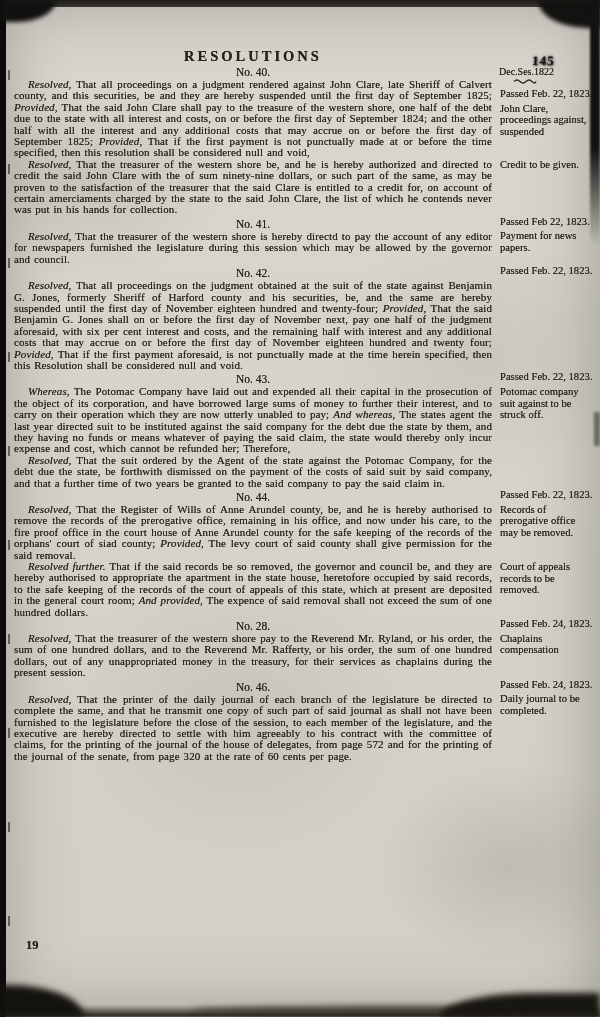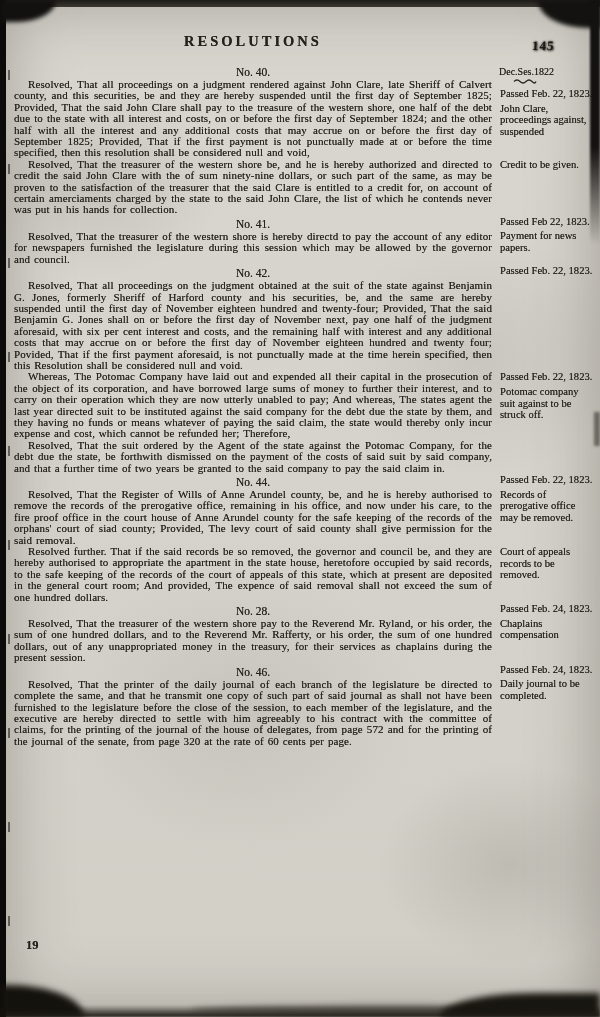--- a/index.html
+++ b/index.html
@@ -15,21 +15,21 @@
       radial-gradient(ellipse 260px 200px at 80% 35%, rgba(125,120,110,.15), transparent 60%),
       radial-gradient(ellipse 300px 240px at 40% 70%, rgba(120,115,105,.14), transparent 60%),
       radial-gradient(ellipse 220px 170px at 85% 85%, rgba(110,105,95,.20), transparent 60%),
       linear-gradient(#d9d6cf,#d2cfc7);
     box-shadow: inset 0 0 70px rgba(60,55,45,.38);
     color:#211e19;
   }
   .paper *{text-shadow:0 0 .5px rgba(40,35,30,.75);}
 
   
-  .head{position:absolute;top:32px;left:14px;right:6px;display:flex;}
+  .head{position:absolute;top:47px;left:14px;right:6px;display:flex;}
   .title-wrap{width:478px;text-align:center;}
   .doc-title{
     font-size:14.5px;font-weight:700;letter-spacing:3px;color:#24211b;
   }
   .pageno-wrap{flex:1;text-align:center;padding-top:4px;}
   .page-number{
     font-size:13px;font-weight:700;letter-spacing:1px;color:#1c1915;
     text-shadow:0 0 2.5px rgba(10,8,5,.85), 1px 1px 2px rgba(10,8,5,.6);
     display:inline-block;transform:skewX(-4deg);
   }
@@ -44,21 +44,21 @@
   .body-col{width:478px;flex:0 0 478px;}
   .notes-col{flex:1;padding-left:8px;box-sizing:border-box;}
   .section:first-child .notes-col{padding-top:24px;}
   .sec-heading{
     text-align:center;font-size:11.5px;margin:2px 0 1px;color:#24211b;
   }
   .para{
     margin:0;font-size:11px;line-height:11.4px;text-align:justify;
     text-indent:14px;letter-spacing:.1px;word-spacing:1px;color:#26231d;
   }
-  .para .it{}
+  .para .it{font-style:italic;}
   .note{
     font-size:10.6px;line-height:11.6px;margin:0 0 3px;color:#26231d;
   }
 
   
   .sig-mark{position:absolute;top:938px;left:26px;font-size:12.5px;font-weight:700;color:#24211b;}
 
   
   .binding{
     position:absolute;left:8px;top:70px;bottom:50px;width:2px;
@@ -142,20 +142,21 @@
         <div class="body-col">
           <div class="sec-heading">No. 42.</div>
           <p class="para"><span class="it">Resolved,</span><span> That all proceedings on the judgment obtained at the suit of the state against Benjamin G. Jones, formerly Sheriff of Harford county and his securities, be, and the same are hereby suspended until the first day of November eighteen hundred and twenty-four; </span><span class="it">Provided,</span><span> That the said Benjamin G. Jones shall on or before the first day of November next, pay one half of the judgment aforesaid, with six per cent interest and costs, and the remaining half with interest and any additional costs that may accrue on or before the first day of November eighteen hundred and twenty four; </span><span class="it">Povided,</span><span> That if the first payment aforesaid, is not punctually made at the time herein specified, then this Resolution shall be considered null and void.</span></p>
         </div>
         <div class="notes-col">
           <div class="note">Passed Feb. 22, 1823.</div>
         </div>
       </div>
       <div class="section">
         <div class="body-col">
+          <div class="sec-heading">No. 43.</div>
           <p class="para"><span class="it">Whereas,</span><span> The Potomac Company have laid out and expended all their capital in the prosecution of the object of its corporation, and have borrowed large sums of money to further their interest, and to carry on their operation which they are now utterly unabled to pay; </span><span class="it">And whereas,</span><span> The states agent the last year directed suit to be instituted against the said company for the debt due the state by them, and they having no funds or means whatever of paying the said claim, the state would thereby only incur expense and cost, which cannot be refunded her; Therefore,</span></p>
           <p class="para"><span class="it">Resolved,</span><span> That the suit ordered by the Agent of the state against the Potomac Company, for the debt due the state, be forthwith dismissed on the payment of the costs of said suit by said company, and that a further time of two years be granted to the said company to pay the said claim in.</span></p>
         </div>
         <div class="notes-col">
           <div class="note">Passed Feb. 22, 1823.</div>
           <div class="note">Potomac company suit against to be struck off.</div>
         </div>
       </div>
       <div class="section">
         <div class="body-col">

